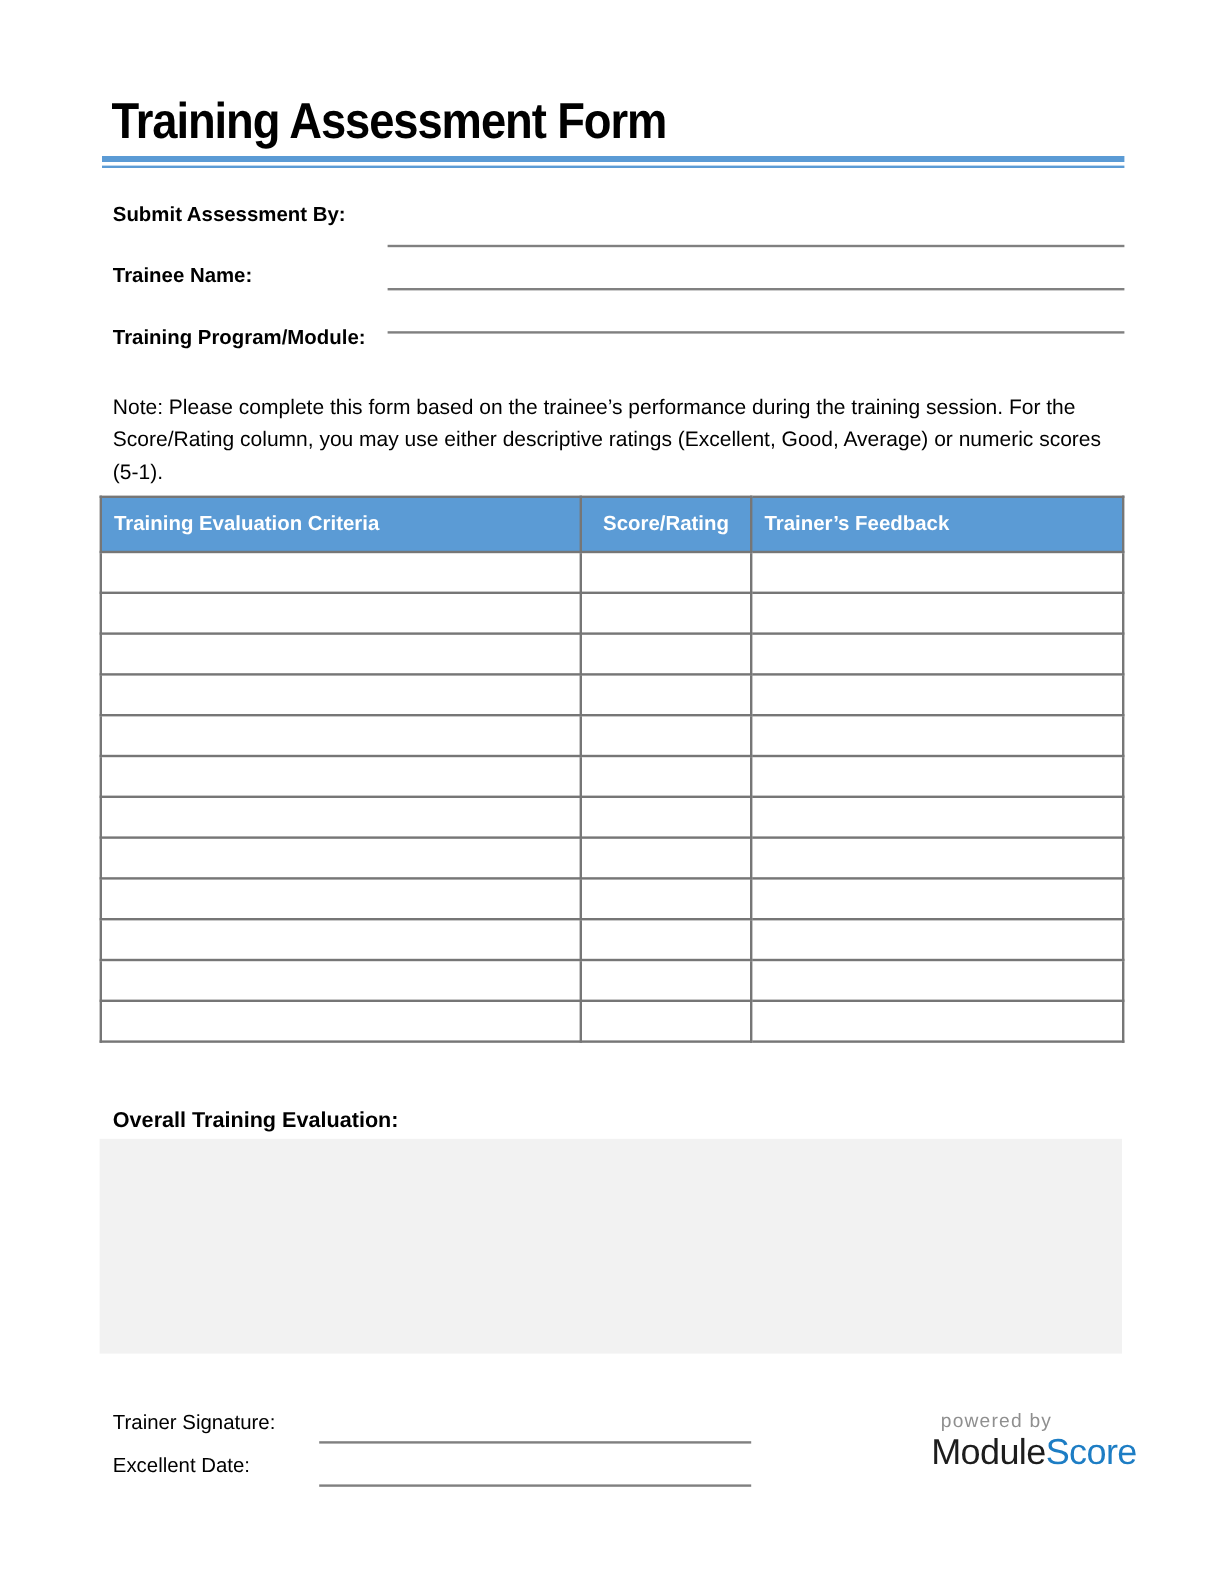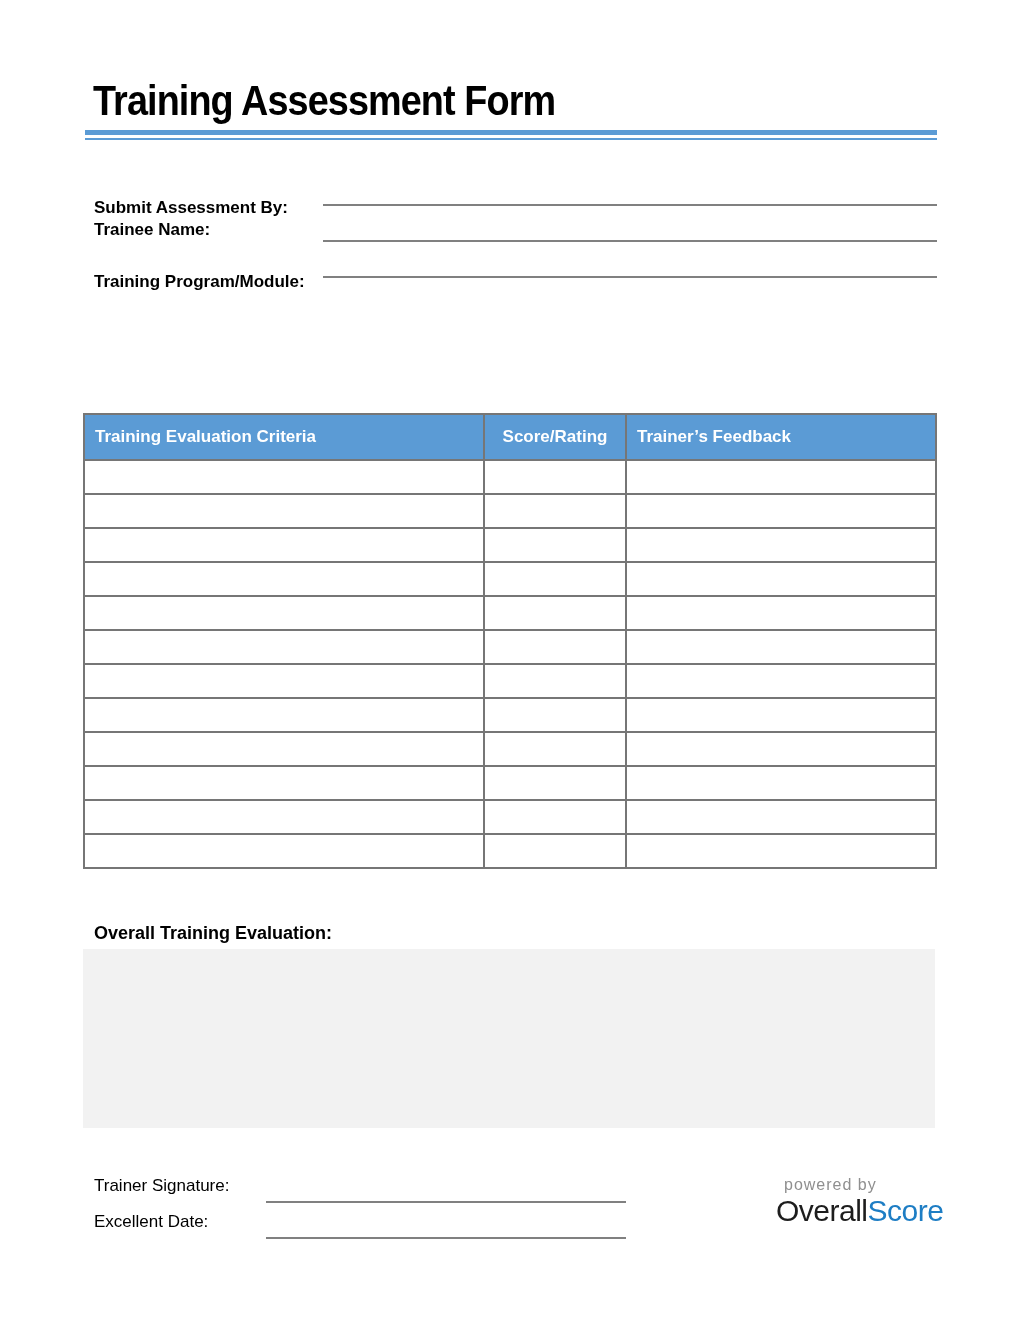--- a/index.html
+++ b/index.html
@@ -73,29 +73,30 @@
 </style>
 </head>
 <body>
 
 <div class="page">
 
   <h1 class="page-title">Training Assessment Form</h1>
   <div class="rule-thick"></div>
   <div class="rule-thin"></div>
 
-  <div class="field-label" style="top:198px">Submit Assessment By:</div>
+  <div class="field-label" style="top:169px">Submit Assessment By:</div>
   <div class="field-line" style="top:204px"></div>
 
   <div class="field-label" style="top:220px">Trainee Name:</div>
   <div class="field-line" style="top:240px"></div>
 
   <div class="field-label" style="top:272px">Training Program/Module:</div>
   <div class="field-line" style="top:276px"></div>
 
+  <p class="note">Note: Please complete this form based on the trainee’s performance during the training session. For the Score/Rating column, you may use either descriptive ratings (Excellent, Good, Average) or numeric scores (5-1).</p>
 
   <table class="eval">
     <colgroup>
       <col style="width:400px">
       <col style="width:142px">
       <col style="width:310px">
     </colgroup>
     <thead>
       <tr>
         <th>Training Evaluation Criteria</th>
@@ -171,16 +172,16 @@
   <div class="overall-box"></div>
 
   <div class="sig-label" style="top:1176px">Trainer Signature:</div>
   <div class="sig-line" style="top:1201px"></div>
 
   <div class="sig-label" style="top:1212px">Excellent Date:</div>
   <div class="sig-line" style="top:1237px"></div>
 
   <div class="powered-by">powered by</div>
   <div class="brand">
-    <span class="primary">Overall</span><span class="accent">Score</span>
+    <span class="primary">Module</span><span class="accent">Score</span>
   </div>
 
 </div>
 
 </body></html>

